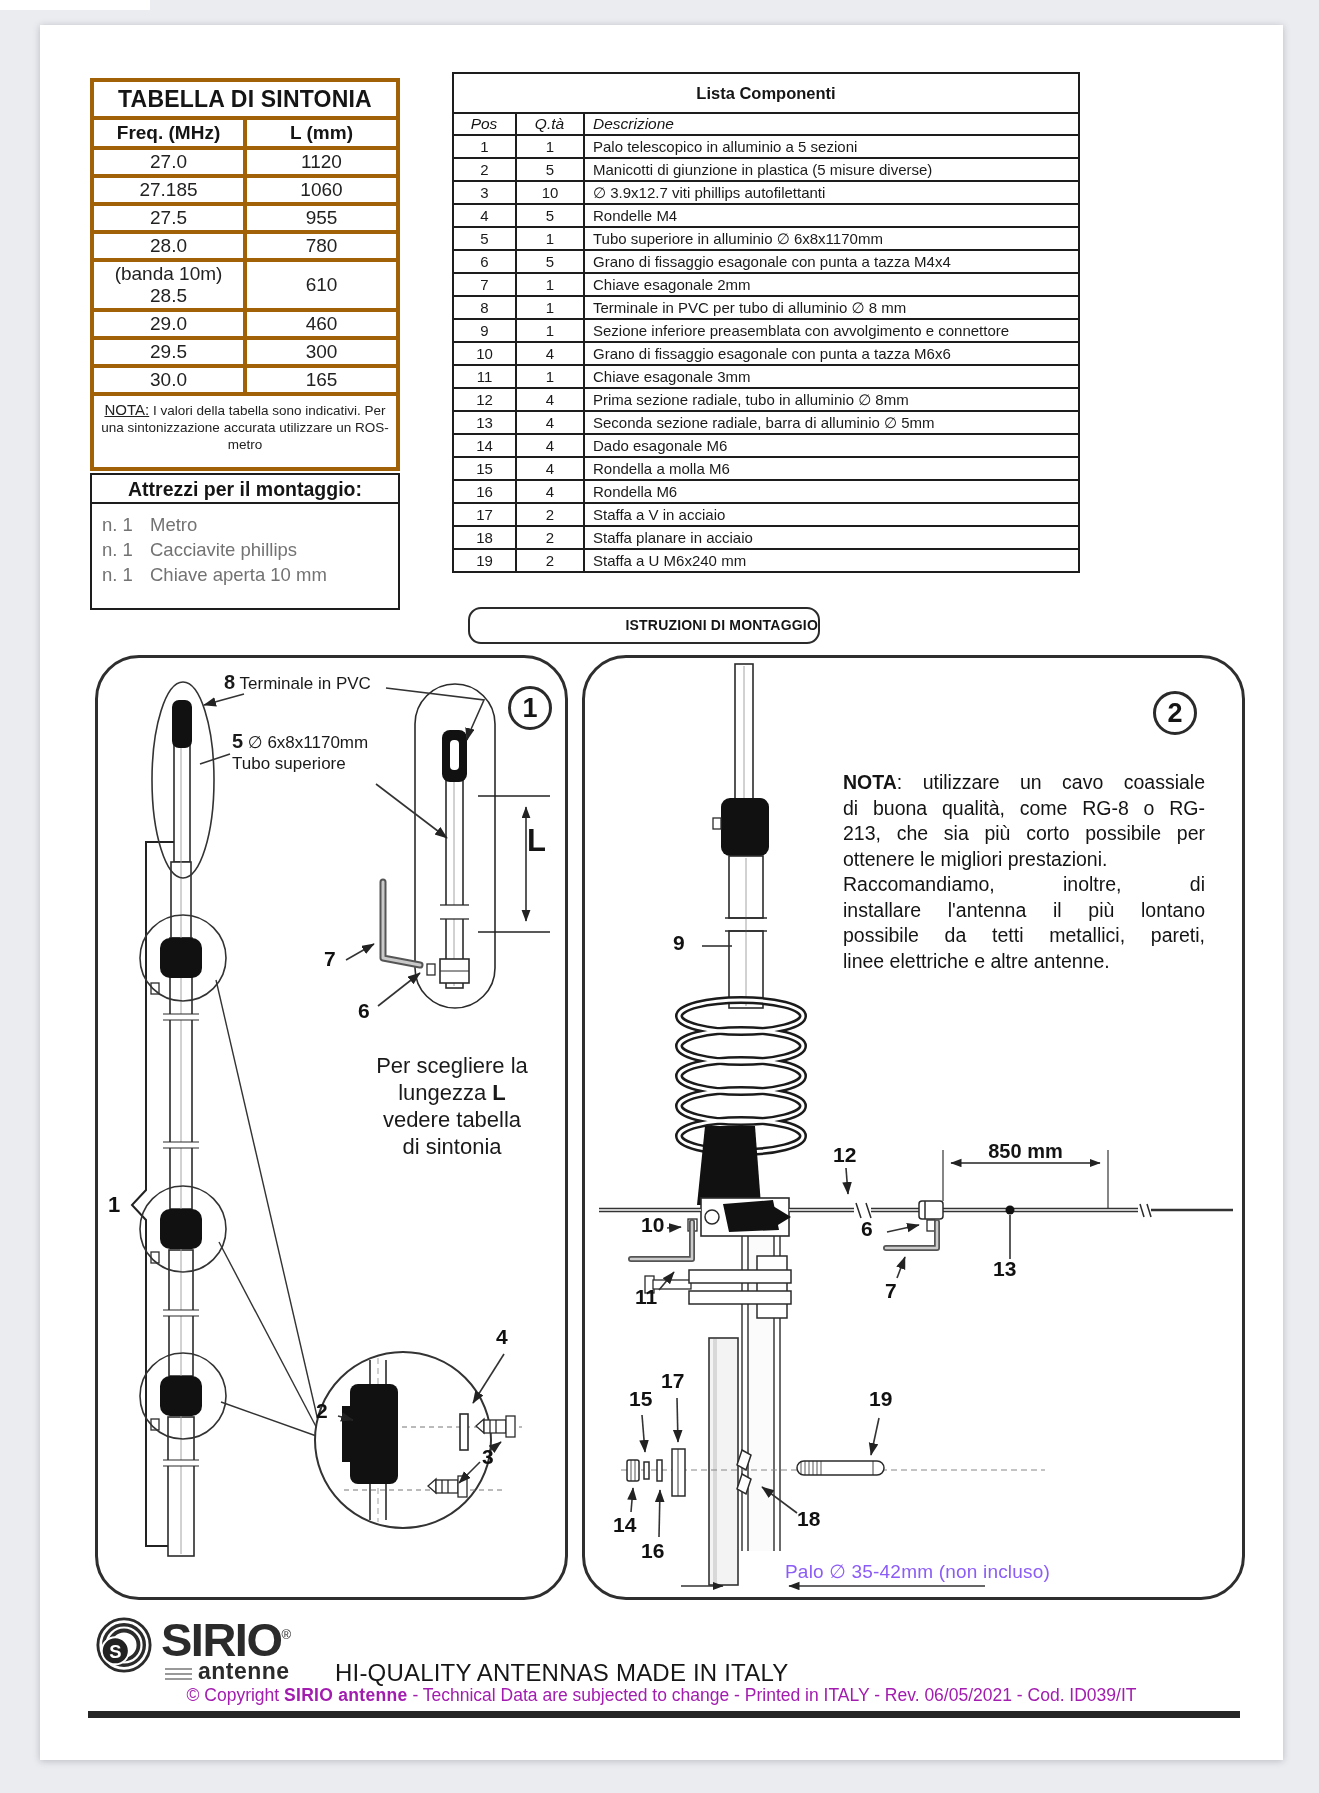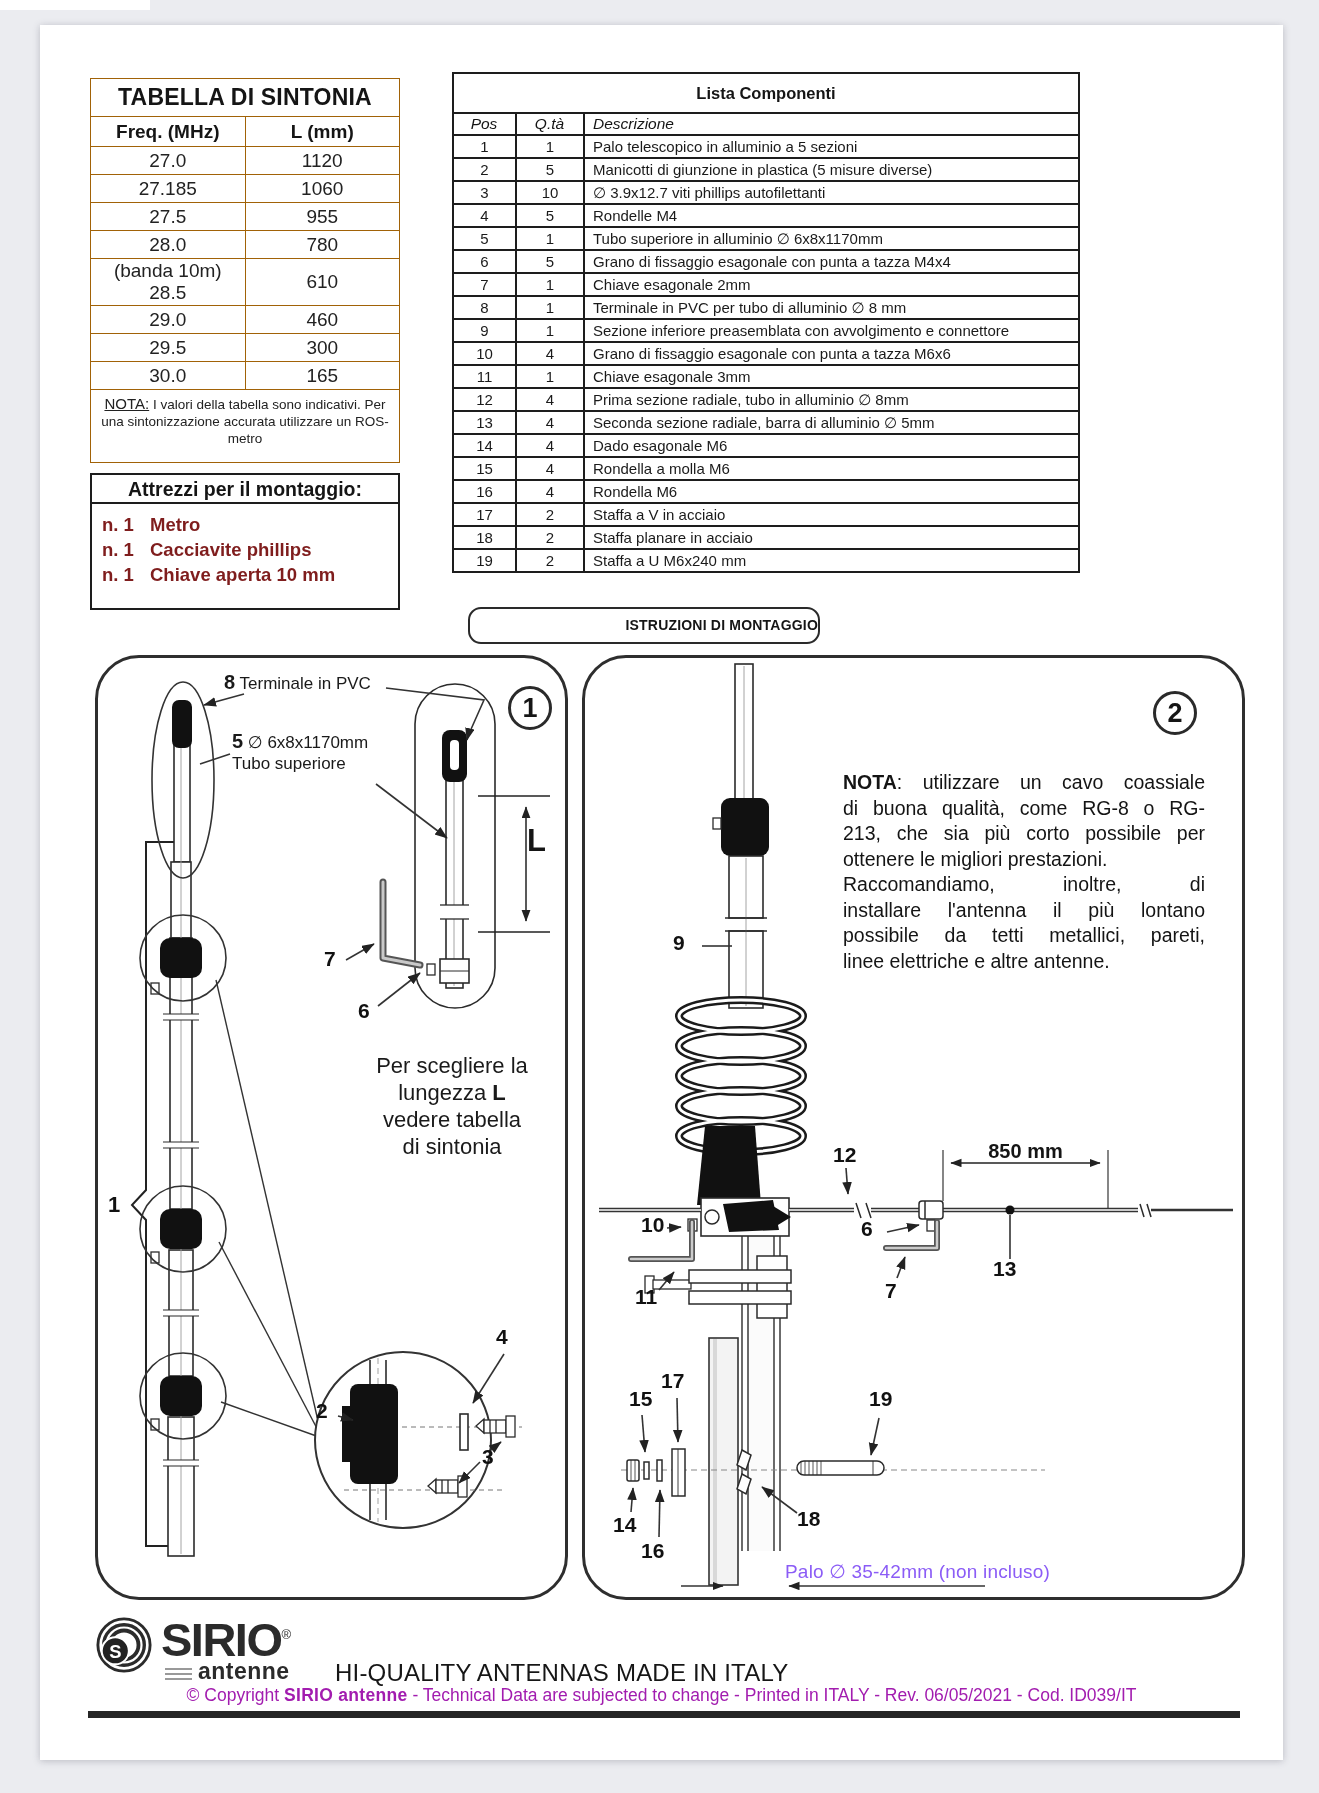--- a/index.html
+++ b/index.html
@@ -6,34 +6,34 @@
   *{box-sizing:border-box;}
   .stage{position:relative;width:1319px;height:1793px;background:#ebecf0;overflow:hidden;
          font-family:"Liberation Sans",sans-serif;color:#151515;}
   .notch{position:absolute;left:0;top:0;width:150px;height:10px;background:#fff;}
   .page{position:absolute;left:40px;top:25px;width:1243px;height:1735px;background:#fff;
         box-shadow:0 1px 7px rgba(60,60,80,.28);}
 
   
   table.tuning{position:absolute;left:50px;top:53px;width:310px;border-collapse:collapse;
                table-layout:fixed;}
-  table.tuning th,table.tuning td{border:1px solid #a16207;text-align:center;white-space:pre-wrap;}
+  table.tuning th,table.tuning td{border:4px solid #a16207;text-align:center;white-space:pre-wrap;}
   .t-title{font-size:23px;font-weight:bold;height:38px;letter-spacing:.2px;}
   .t-head{font-size:19px;font-weight:bold;height:30px;}
   table.tuning tbody td{font-size:19px;height:28px;color:#222;}
   td.t-note{font-size:13.5px;text-align:left;padding:5px 7px 14px 7px;line-height:17px;height:73px;
             vertical-align:top;color:#222;}
   .note-label{font-weight:normal;text-decoration:underline;font-size:15px;}
 
   
   .tools{position:absolute;left:50px;top:448px;width:310px;height:137px;border:2px solid #1d1d1d;}
   .tools-title{font-size:19.5px;font-weight:bold;text-align:center;height:29px;line-height:28px;
                border-bottom:2px solid #1d1d1d;}
   table.tools-table{border-collapse:collapse;margin:8px 0 0 10px;}
-  table.tools-table td{font-size:18.5px;line-height:25px;color:#7f1d1d;padding:0;font-weight:bold;}
+  table.tools-table td{font-size:18.5px;line-height:25px;color:#737373;padding:0;}
   table.tools-table td:first-child{width:48px;}
 
   
   table.comp{position:absolute;left:412px;top:47px;width:626px;border-collapse:collapse;
              table-layout:fixed;}
   table.comp th,table.comp td{border:2px solid #1d1d1d;}
   .c-title{font-size:16.5px;font-weight:bold;height:40px;text-align:center;vertical-align:middle;}
   .c-head th{font-size:15.5px;font-style:italic;font-weight:normal;height:16px;text-align:left;
              padding-left:8px;}
   .c-head th.cc{text-align:center;padding-left:0;}

